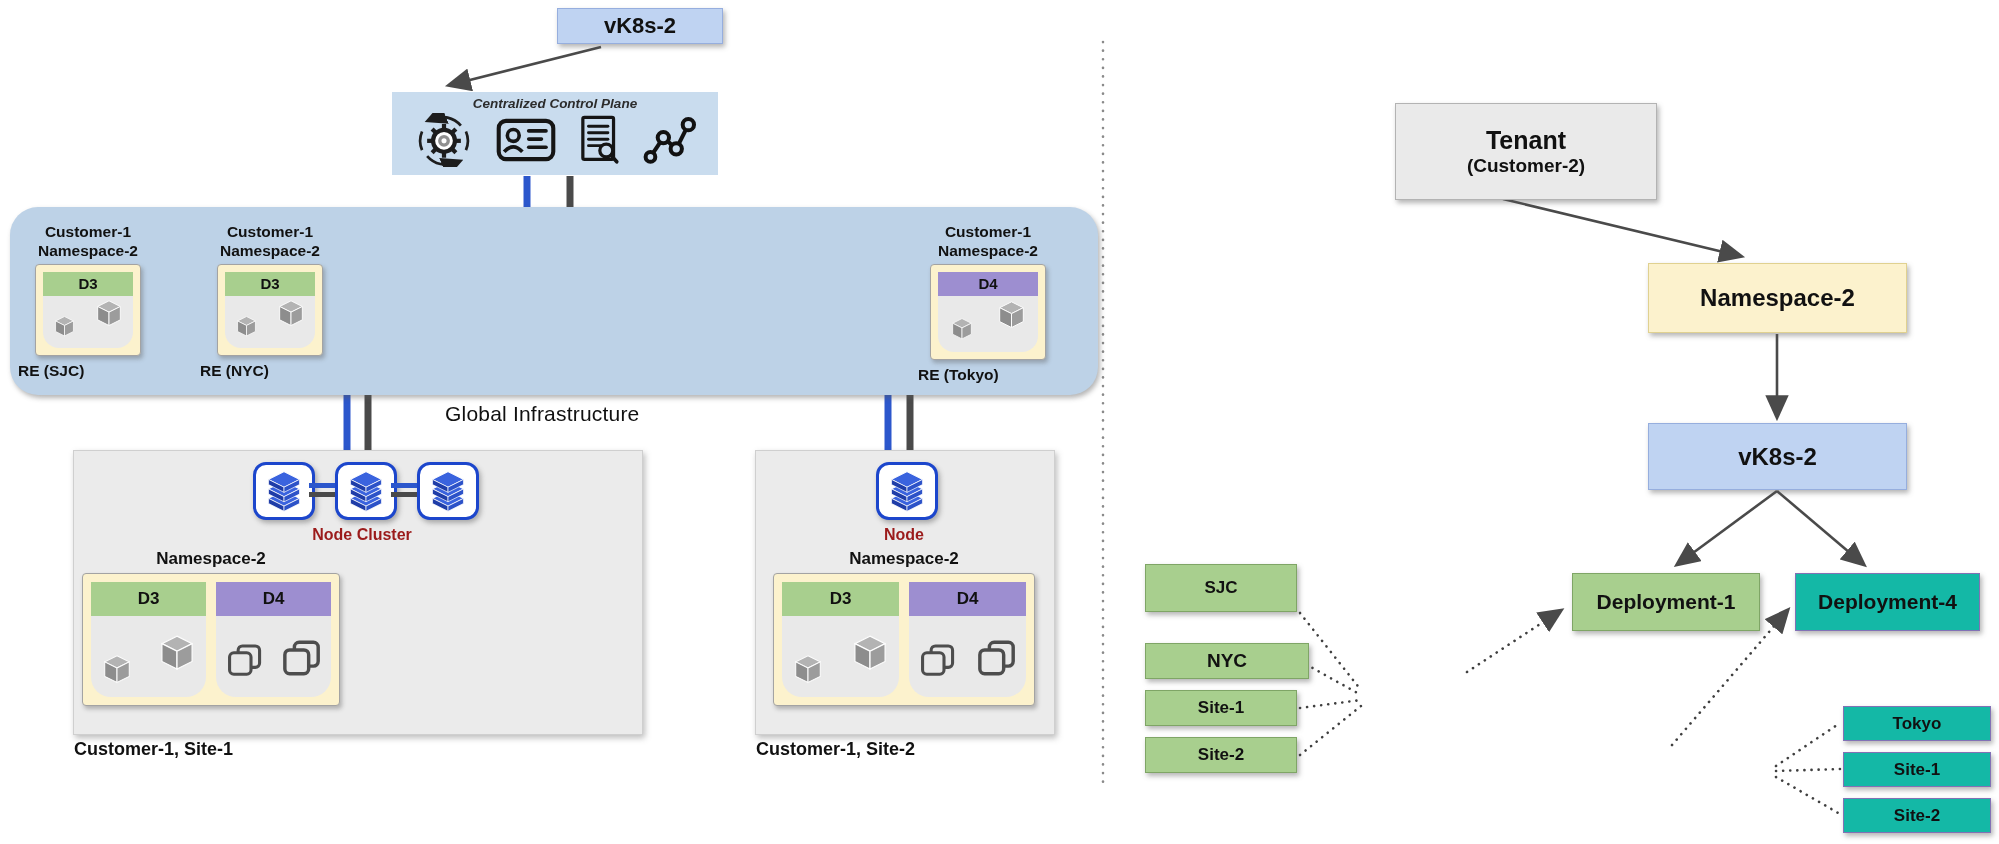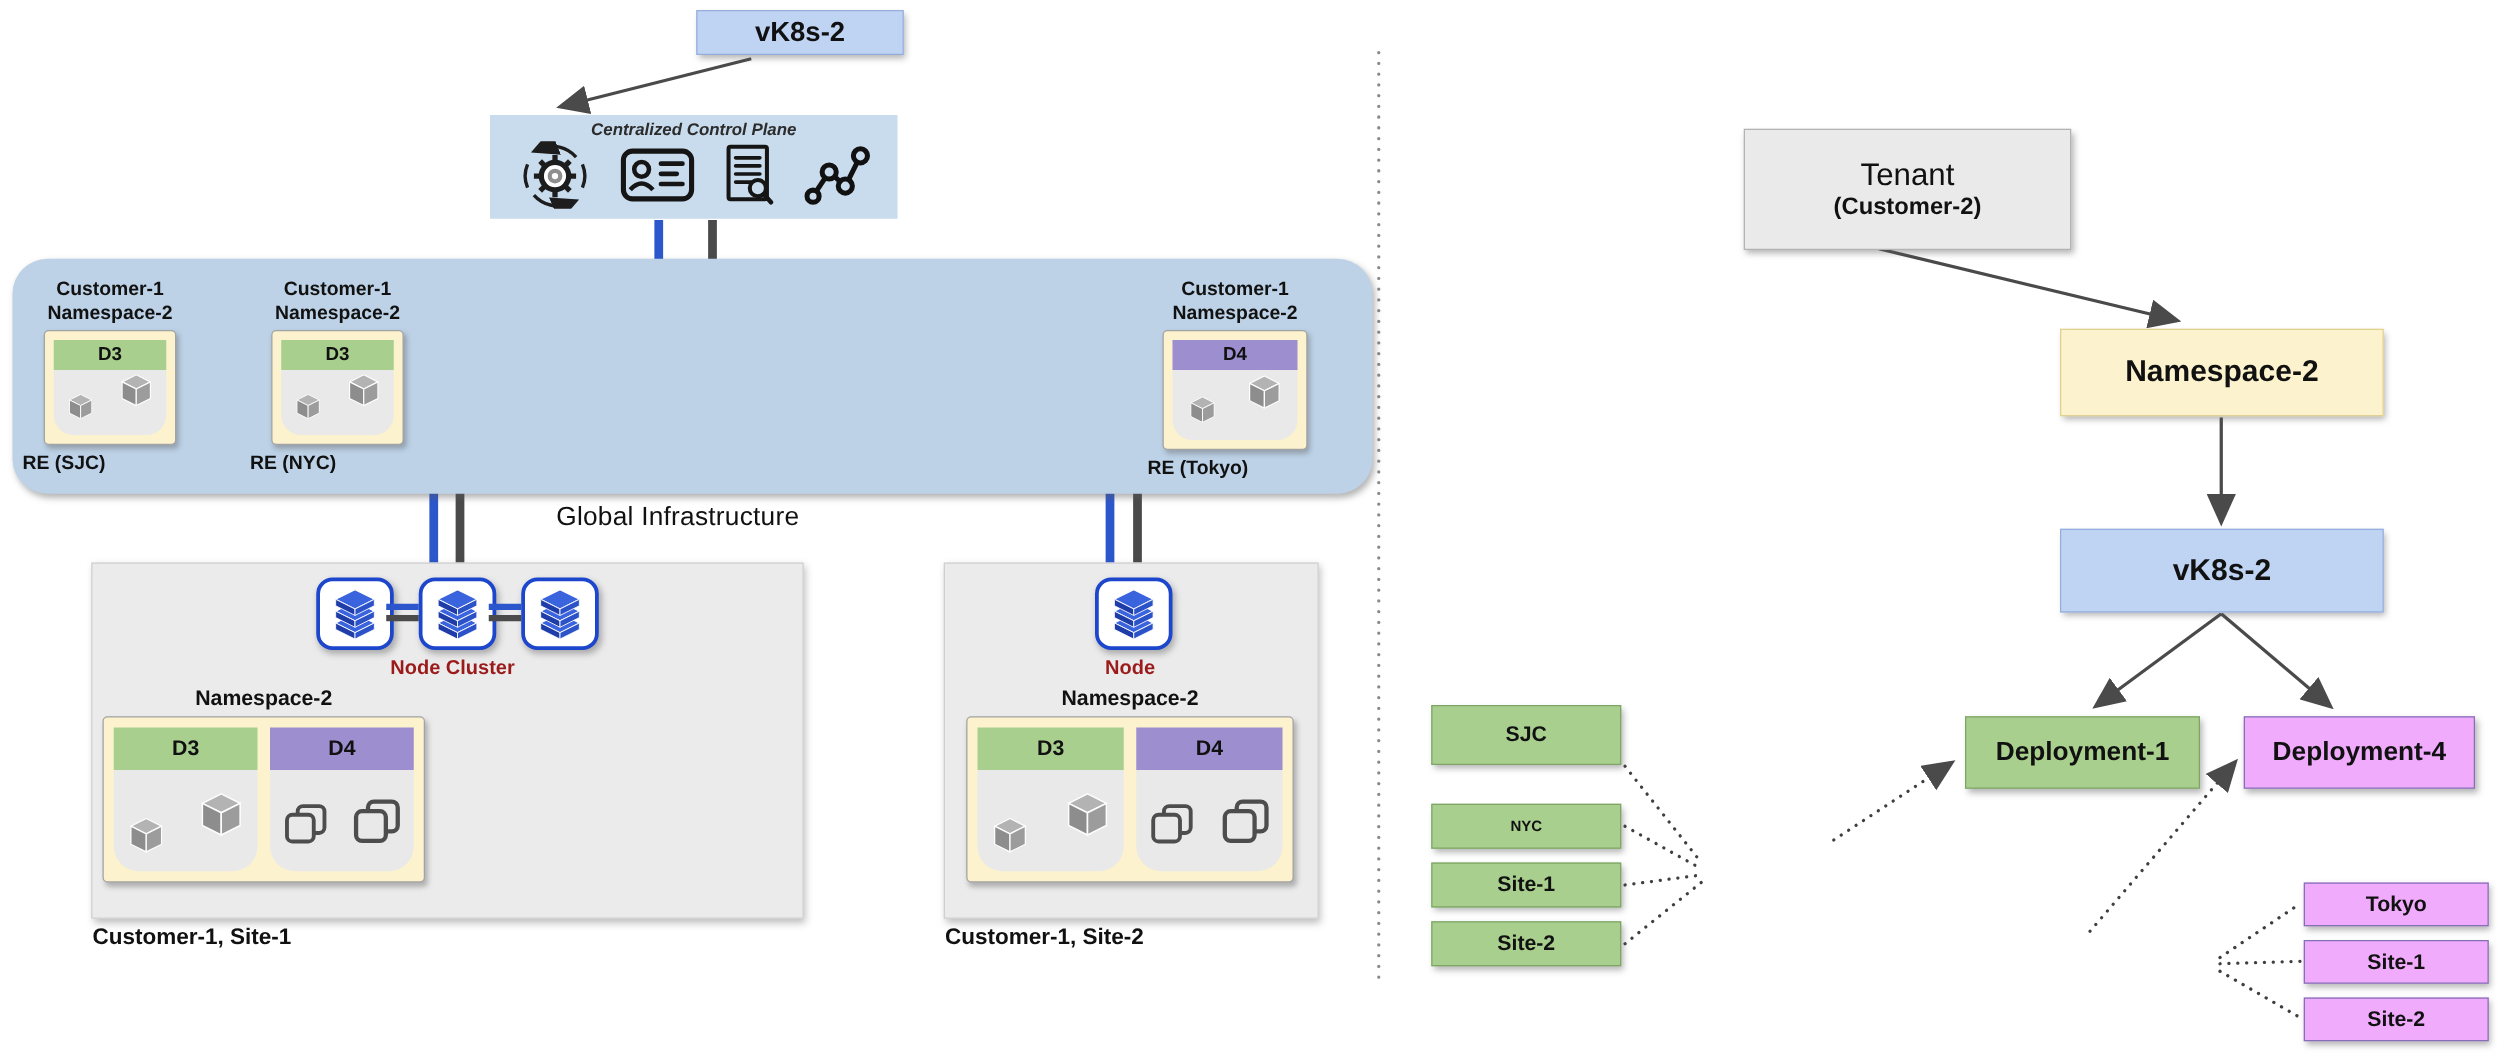--- a/index.html
+++ b/index.html
@@ -6,21 +6,21 @@
   #canvas{position:relative;width:1999px;height:844px;background:#fff;overflow:hidden;
           font-family:"Liberation Sans",sans-serif;color:#111;}
   .abs{position:absolute;}
   .ctr{display:flex;align-items:center;justify-content:center;text-align:center;}
   .shadow{box-shadow:2px 3px 5px rgba(90,90,90,.45);}
   
   .chip{font-weight:bold;box-sizing:border-box;}
   .blue-box{background:#bfd3f2;border:1px solid #96aede;}
   .yellow-box{background:#fcf2cd;border:1px solid #e0d190;}
   .green-box{background:#a8cf8e;border:1px solid #7fa566;}
-  .purple-box{background:#f0abfc;border:1px solid #8271b5;}
+  .purple-box{background:#14b8a6;border:1px solid #8271b5;}
   .gray-box{background:#eaeaea;border:1px solid #b3b3b3;}
   
   .control-plane{background:#c9dcee;}
   .pale-container{background:#bdd2e7;border-radius:28px;}
   .site-box{background:#ebebeb;border:1px solid #cfcfcf;box-shadow:2px 3px 6px rgba(90,90,90,.4);}
   .gsite-title{font-weight:bold;font-size:15.5px;line-height:19px;text-align:center;}
   .re-label{font-weight:bold;font-size:15.5px;text-align:left;}
   .ybox{background:#fcf2cd;border:1px solid #a3a3a3;border-radius:4px;box-shadow:2px 3px 4px rgba(90,90,90,.4);
         box-sizing:border-box;padding:7px;}
   .panel{display:flex;flex-direction:column;height:100%;}
@@ -422,21 +422,21 @@
               </svg>
           </span>
         </div>
       </div>
     </div>
   </div>
   <div class="abs z3 caption" style="left:756px;top:739px;">Customer-1, Site-2</div>
 
   <div class="abs z5 gray-box shadow" style="left:1395px;top:103px;width:260px;height:95px;">
     <div class="ctr" style="flex-direction:column;height:100%;">
-      <div style="font-weight:normal;font-size:25px;">Tenant</div>
+      <div style="font-weight:bold;font-size:25px;">Tenant</div>
       <div style="font-weight:bold;font-size:19px;">(Customer-2)</div>
     </div>
   </div>
 
   <div class="abs z5 ctr chip yellow-box shadow" style="left:1648px;top:263px;width:259px;height:70px;font-size:24px;">
     <span>Namespace-2</span>
   </div>
 
   <div class="abs z5 ctr chip blue-box shadow" style="left:1648px;top:423px;width:259px;height:67px;font-size:24px;">
     <span>vK8s-2</span>
@@ -445,21 +445,21 @@
   <div class="abs z5 ctr chip green-box shadow" style="left:1572px;top:573px;width:188px;height:58px;font-size:21px;">
     <span>Deployment-1</span>
   </div>
   <div class="abs z5 ctr chip purple-box shadow" style="left:1795px;top:573px;width:185px;height:58px;font-size:21px;">
     <span>Deployment-4</span>
   </div>
 
   <div class="abs z5 ctr chip green-box shadow" style="left:1145px;top:564px;width:152px;height:48px;font-size:17px;">
       <span>SJC</span>
     </div>
-  <div class="abs z5 ctr chip green-box shadow" style="left:1145px;top:643px;width:152px;height:36px;font-size:12px;">
+  <div class="abs z5 ctr chip green-box shadow" style="left:1145px;top:643px;width:164px;height:36px;font-size:19px;">
       <span>NYC</span>
     </div>
   <div class="abs z5 ctr chip green-box shadow" style="left:1145px;top:690px;width:152px;height:36px;font-size:17px;">
       <span>Site-1</span>
     </div>
   <div class="abs z5 ctr chip green-box shadow" style="left:1145px;top:737px;width:152px;height:36px;font-size:17px;">
       <span>Site-2</span>
     </div>
 
 

